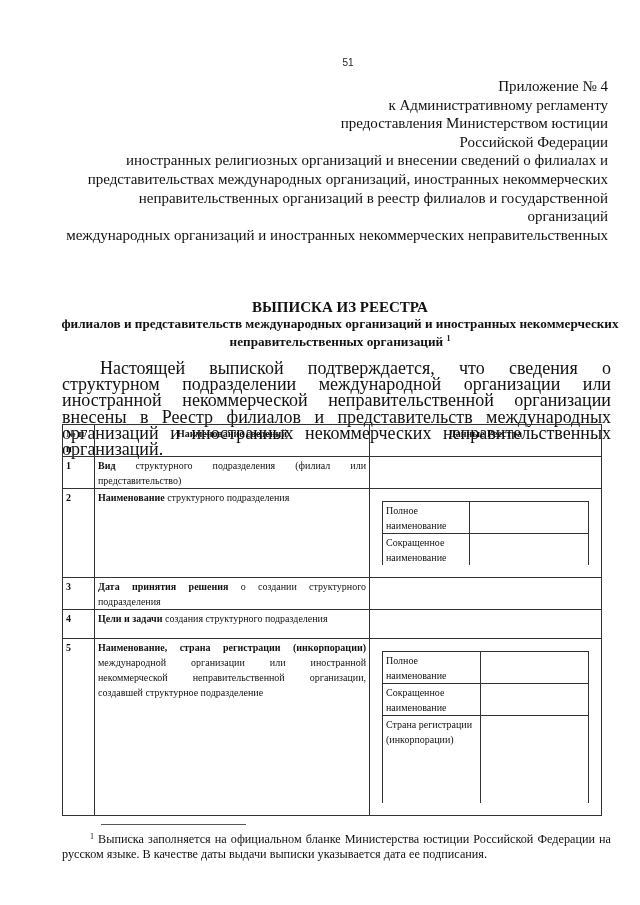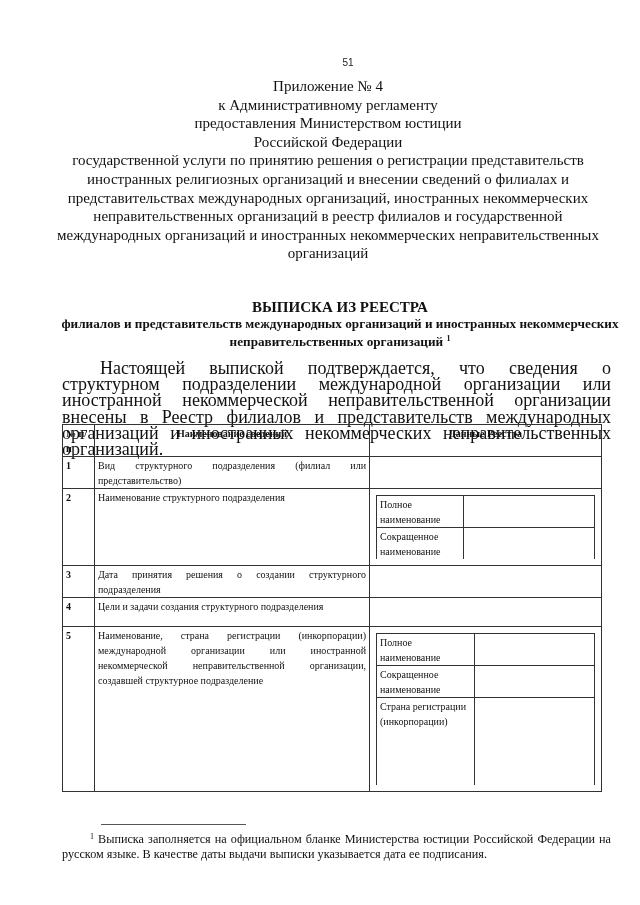--- a/index.html
+++ b/index.html
@@ -11,21 +11,21 @@
   .abs { position: absolute; }
   .page-number {
     left: 0; width: 640px; top: 57px; text-align: center;
     font-family: "Liberation Sans", sans-serif; font-size: 10px; color: #222;
     padding-left: 56px; box-sizing: border-box;
   }
   .appendix {
     right: 32px; top: 77px; width: 560px; text-align: right;
     font-size: 15px; line-height: 18.6px;
   }
-  .appendix .line { display: block; white-space: nowrap; text-align: center; }
+  .appendix .line { display: block; white-space: nowrap; }
   .extract-title {
     left: 60px; width: 560px; top: 300px; text-align: center;
     font-weight: bold; font-size: 13.2px; line-height: 15.5px;
   }
   .extract-title .main { font-size: 15px; }
   .extract-title sup { font-size: 8px; vertical-align: 5px; }
   .intro {
     left: 62px; width: 549px; top: 360px;
     font-size: 18px; line-height: 16.2px; text-align: justify;
     text-indent: 38px;
@@ -35,52 +35,51 @@
     border-collapse: collapse; table-layout: fixed;
     font-size: 10px; line-height: 15px;
   }
   table.registry td {
     border: 1px solid #333; vertical-align: top; padding: 1px 3px 0 3px;
     box-sizing: border-box;
   }
   table.registry td.num { font-weight: bold; }
   table.registry td.name { text-align: justify; }
   .hdr { font-weight: bold; text-align: center; }
-  .nested-cell { padding: 6px !important; }
+  .nested-cell { padding: 12px !important; }
   .nested { width: 100%; height: 100%; border-collapse: collapse; table-layout: fixed; }
   .nested td { border: none; border-bottom: 1px solid #333; padding: 1px 3px 0 3px; vertical-align: top; }
   .nested tr:last-child td { border-bottom: none; }
   .nested td.label { border-right: 1px solid #333; }
-  b { font-weight: normal; }
+  b { font-weight: bold; }
   .footnote-rule {
     left: 101px; top: 824px; width: 145px; height: 0; border-top: 1px solid #555;
   }
   .footnote {
     left: 62px; width: 549px; top: 829px;
     font-size: 12.2px; line-height: 15px; text-align: justify;
     text-indent: 28px;
   }
   .footnote sup { font-size: 8px; vertical-align: 4px; }
 </style>
 </head>
 <body>
 
 <div class="abs page-number">51</div>
 
 <div class="abs appendix">
   <span class="line">Приложение № 4</span>
   <span class="line">к Административному регламенту</span>
   <span class="line">предоставления Министерством юстиции</span>
   <span class="line">Российской Федерации</span>
-  <span class="line">государственной услуги по принятию решения о регистрации представительств</span>
   <span class="line">иностранных религиозных организаций и внесении сведений о филиалах и</span>
   <span class="line">представительствах международных организаций, иностранных некоммерческих</span>
   <span class="line">неправительственных организаций в реестр филиалов и государственной</span>
+  <span class="line">организаций</span>
   <span class="line">международных организаций и иностранных некоммерческих неправительственных</span>
-  <span class="line">организаций</span>
 </div>
 
 <div class="abs extract-title">
   <div class="main">ВЫПИСКА ИЗ РЕЕСТРА</div>
   <div><span>филиалов и представительств международных организаций и иностранных некоммерческих неправительственных организаций</span> <sup>1</sup></div>
 </div>
 
 <div class="abs intro">Настоящей выпиской подтверждается, что сведения о структурном подразделении международной организации или иностранной некоммерческой неправительственной организации внесены в Реестр филиалов и представительств международных организаций и иностранных некоммерческих неправительственных организаций.</div>
 
 <table class="registry">

